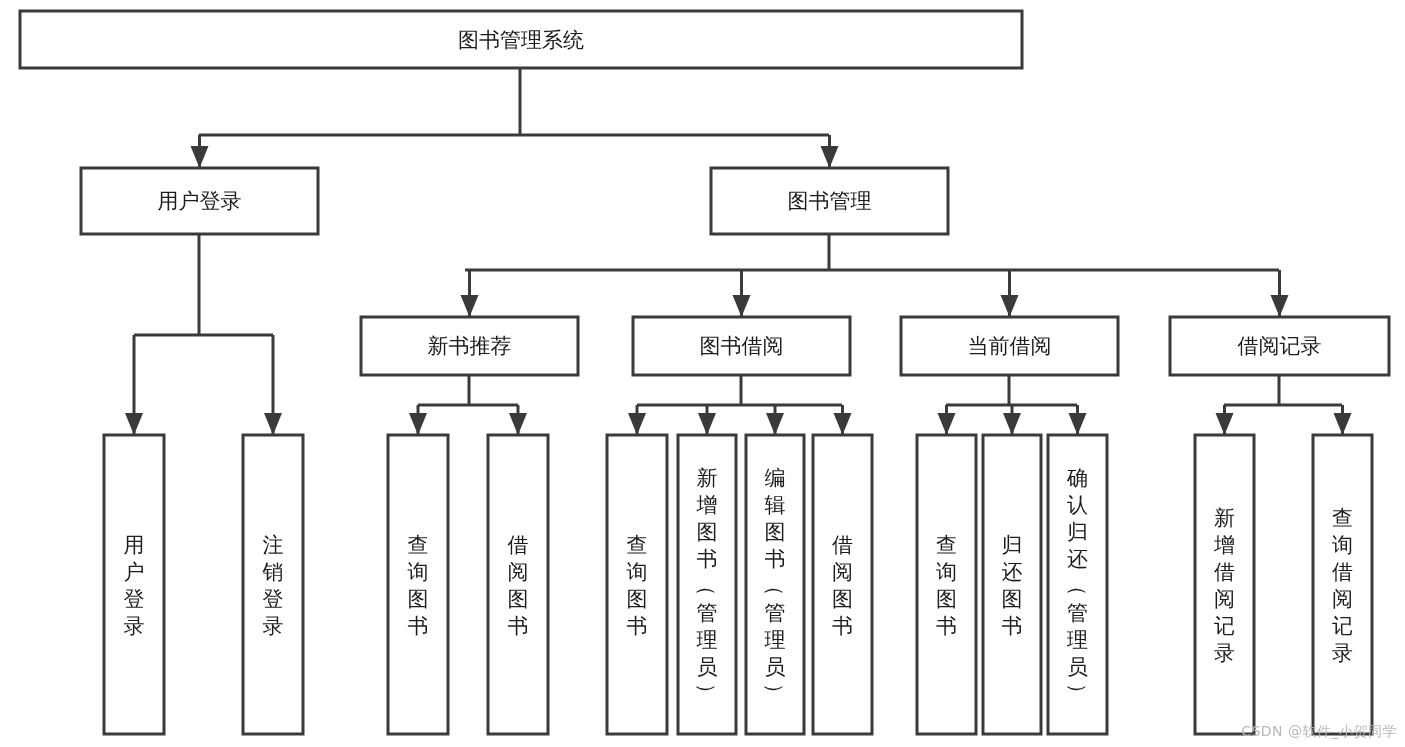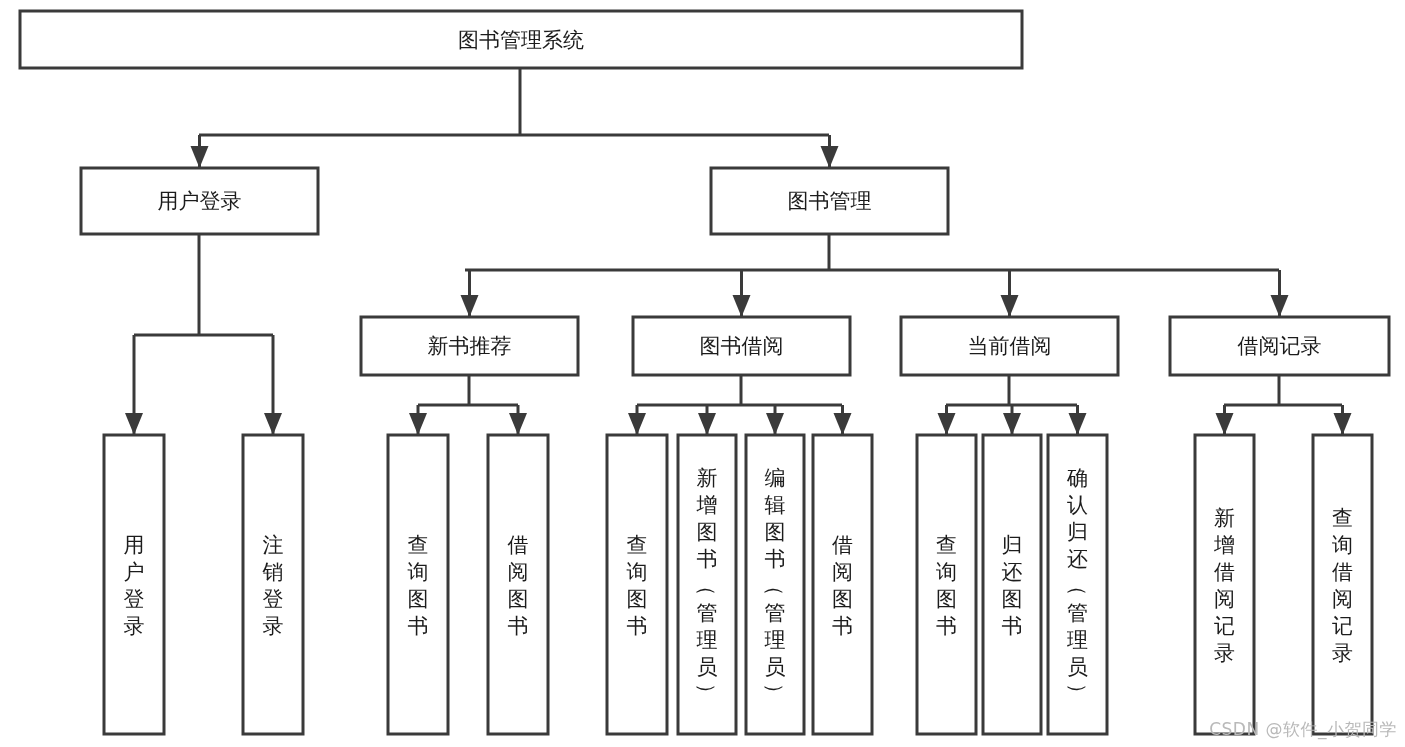--- a/index.html
+++ b/index.html
@@ -52,21 +52,21 @@
     fill: #1c1c1c;
     font-family: "DejaVu Sans", "Liberation Sans", sans-serif;
     font-size: 21px;
     text-anchor: middle;
   }
   .watermark {
     position: absolute;
     right: 8px;
     bottom: 6px;
     font-family: "DejaVu Sans", "Liberation Sans", sans-serif;
-    font-size: 17px;
+    font-size: 14px;
     color: #b9b9b9;
     white-space: nowrap;
     letter-spacing: 0.5px;
     pointer-events: none;
     text-align: right;
   }
 </style>
 </head>
 <body>
 

